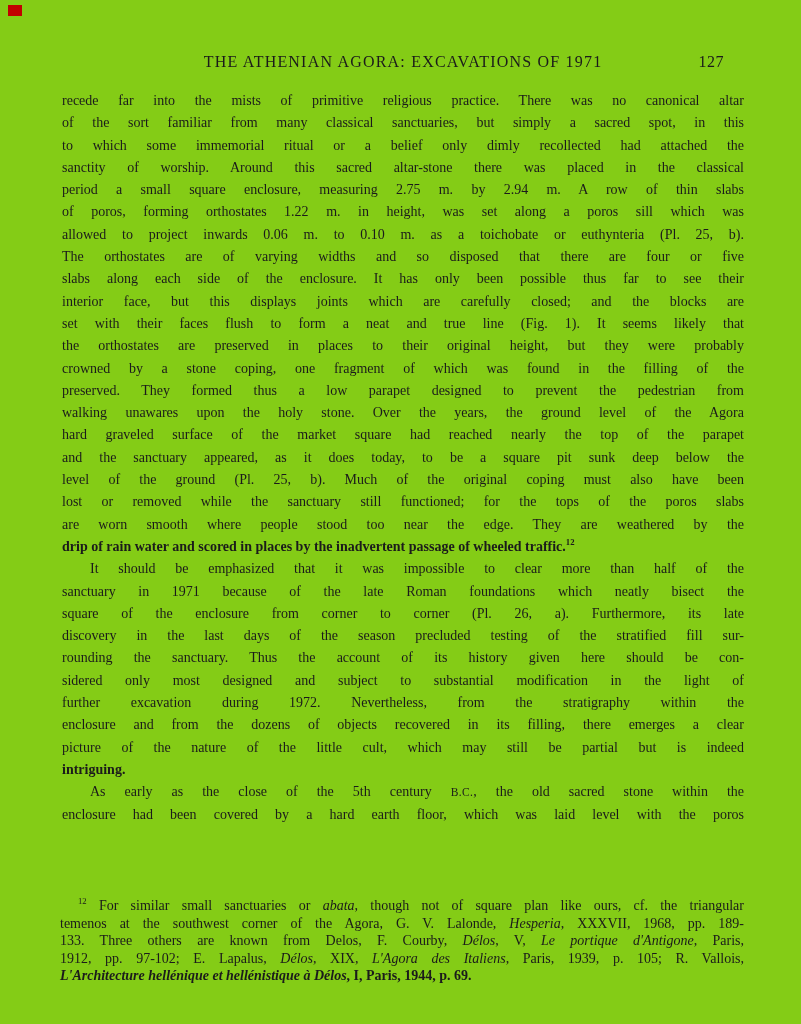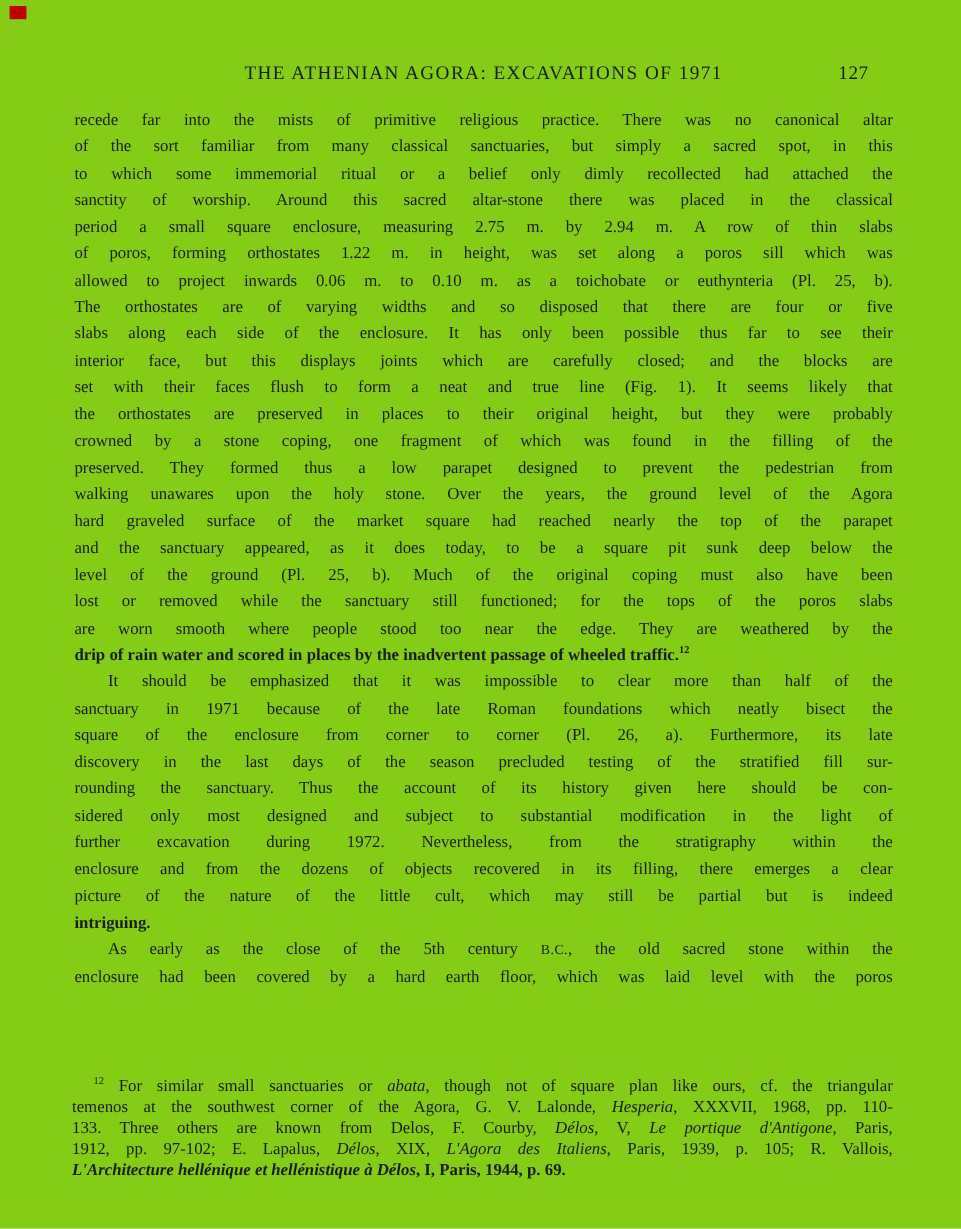--- a/index.html
+++ b/index.html
@@ -77,18 +77,18 @@
       <div class="line"><span>further excavation during 1972.  Nevertheless, from the stratigraphy within the</span></div>
       <div class="line"><span>enclosure and from the dozens of objects recovered in its filling, there emerges a clear</span></div>
       <div class="line"><span>picture of the nature of the little cult, which may still be partial but is indeed</span></div>
       <div class="line last"><span>intriguing.</span></div>
       <div class="line indent"><span>As early as the close of the 5th century </span><span class="run-sc">B.C.</span><span>, the old sacred stone within the</span></div>
       <div class="line"><span>enclosure had been covered by a hard earth floor, which was laid level with the poros</span></div>
     </div>
 
   <div class="footnote-text" id="footnote-container">
       <div class="line indent"><span class="run-sup">12</span><span> For similar small sanctuaries or </span><span class="run-i">abata</span><span>, though not of square plan like ours, cf. the triangular</span></div>
-      <div class="line"><span>temenos at the southwest corner of the Agora, G. V. Lalonde, </span><span class="run-i">Hesperia</span><span>, XXXVII, 1968, pp. 110-</span></div>
+      <div class="line"><span>temenos at the southwest corner of the Agora, G. V. Lalonde, </span><span class="run-i">Hesperia</span><span>, XXXVII, 1968, pp. 189-</span></div>
       <div class="line"><span>133.  Three others are  known from Delos, F. Courby, </span><span class="run-i">Délos</span><span>, V, </span><span class="run-i">Le portique d'Antigone</span><span>, Paris,</span></div>
       <div class="line"><span>1912, pp. 97-102; E. Lapalus, </span><span class="run-i">Délos</span><span>, XIX, </span><span class="run-i">L'Agora des Italiens</span><span>, Paris, 1939, p. 105; R. Vallois,</span></div>
       <div class="line last"><span class="run-i">L'Architecture hellénique et hellénistique à Délos</span><span>, I, Paris, 1944, p. 69.</span></div>
     </div>
 </div>
 
 </body></html>

